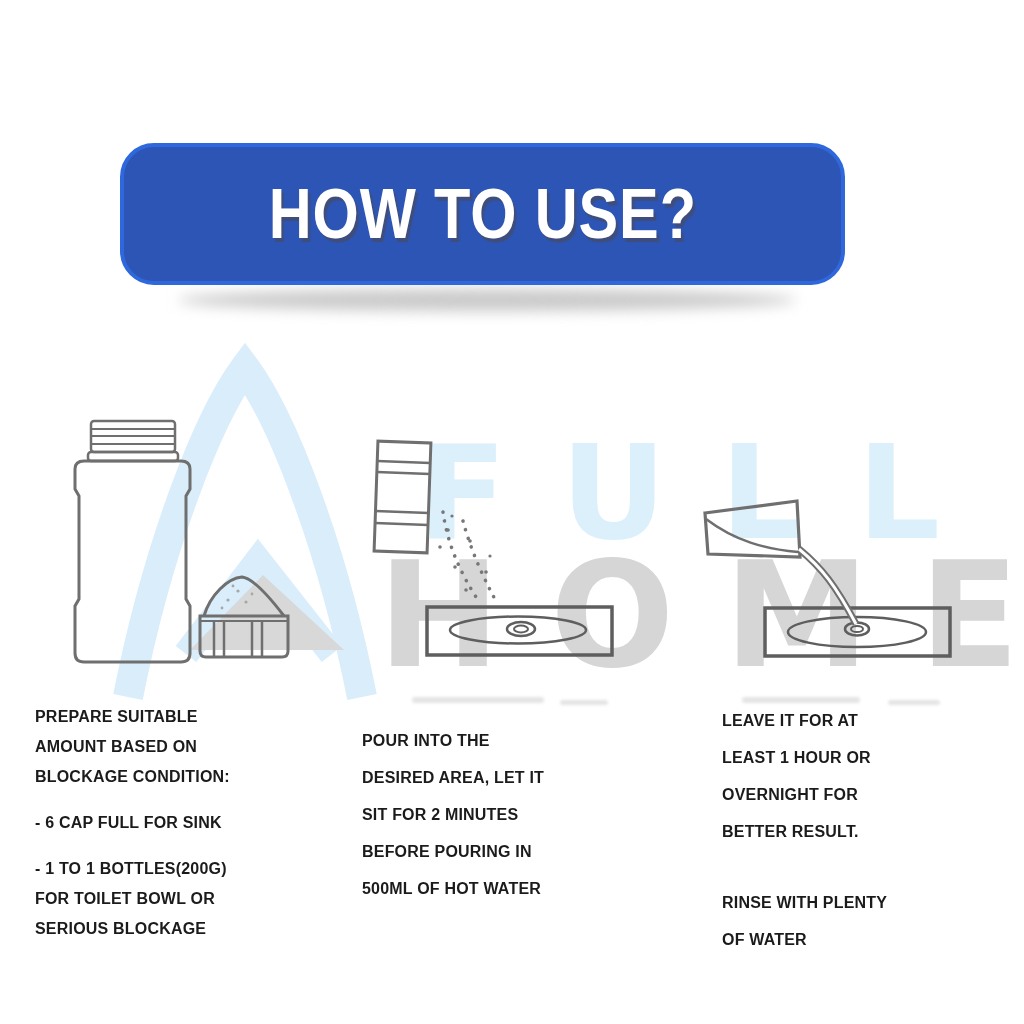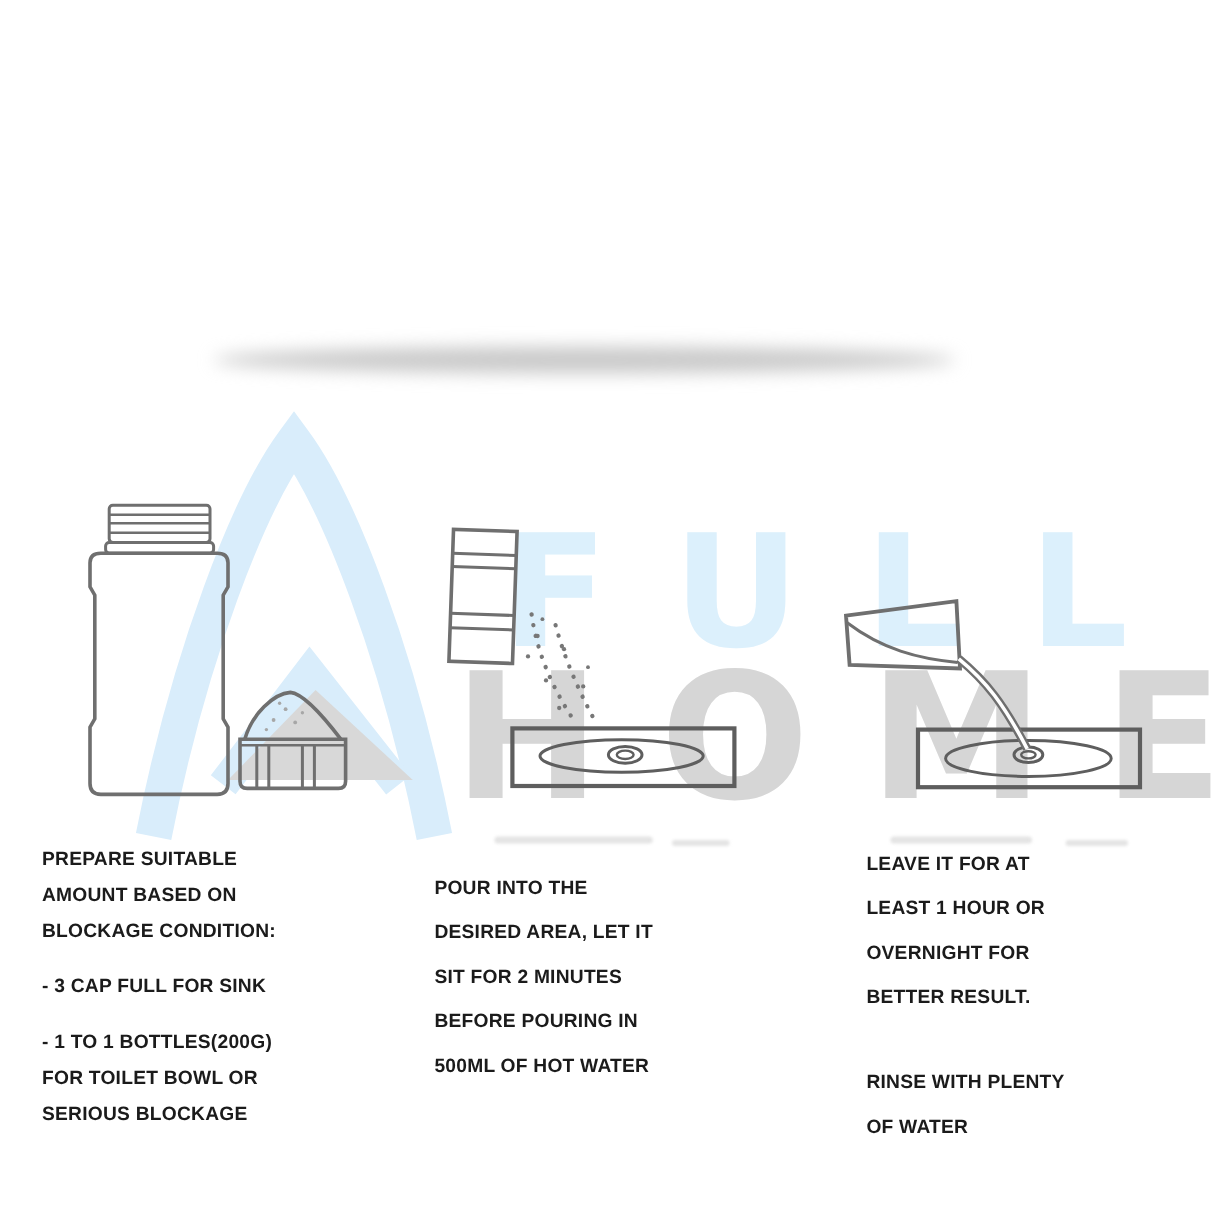--- a/index.html
+++ b/index.html
@@ -124,26 +124,29 @@
       <path d="M706,519 C735,541 765,549 798,552" stroke-width="2.5"></path>
     </g>
 
     <g fill="none">
       <path d="M799,549 C822,568 836,586 856,624" stroke="#6f6f6f" stroke-width="7"></path>
       <path d="M799,549 C822,568 836,586 856,624" stroke="#ffffff" stroke-width="3"></path>
     </g>
   </svg>
 
   <div class="banner-shadow"></div>
+  <div class="banner">
+    <span class="banner-label">HOW TO USE?</span>
+  </div>
 
   <div class="txt block1">
     <div class="pre">PREPARE SUITABLE
 AMOUNT BASED ON
 BLOCKAGE CONDITION:</div>
-    <div class="pre bullet">- 3 CAP FULL FOR SINK</div>
+    <div class="pre bullet">- 6 CAP FULL FOR SINK</div>
     <div class="pre bullet">- 1 TO 1 BOTTLES(200G)
 FOR TOILET BOWL OR
 SERIOUS BLOCKAGE</div>
   </div>
 
   <div class="txt block2">
     <div class="pre">POUR INTO THE
 DESIRED AREA, LET IT
 SIT FOR 2 MINUTES
 BEFORE POURING IN

